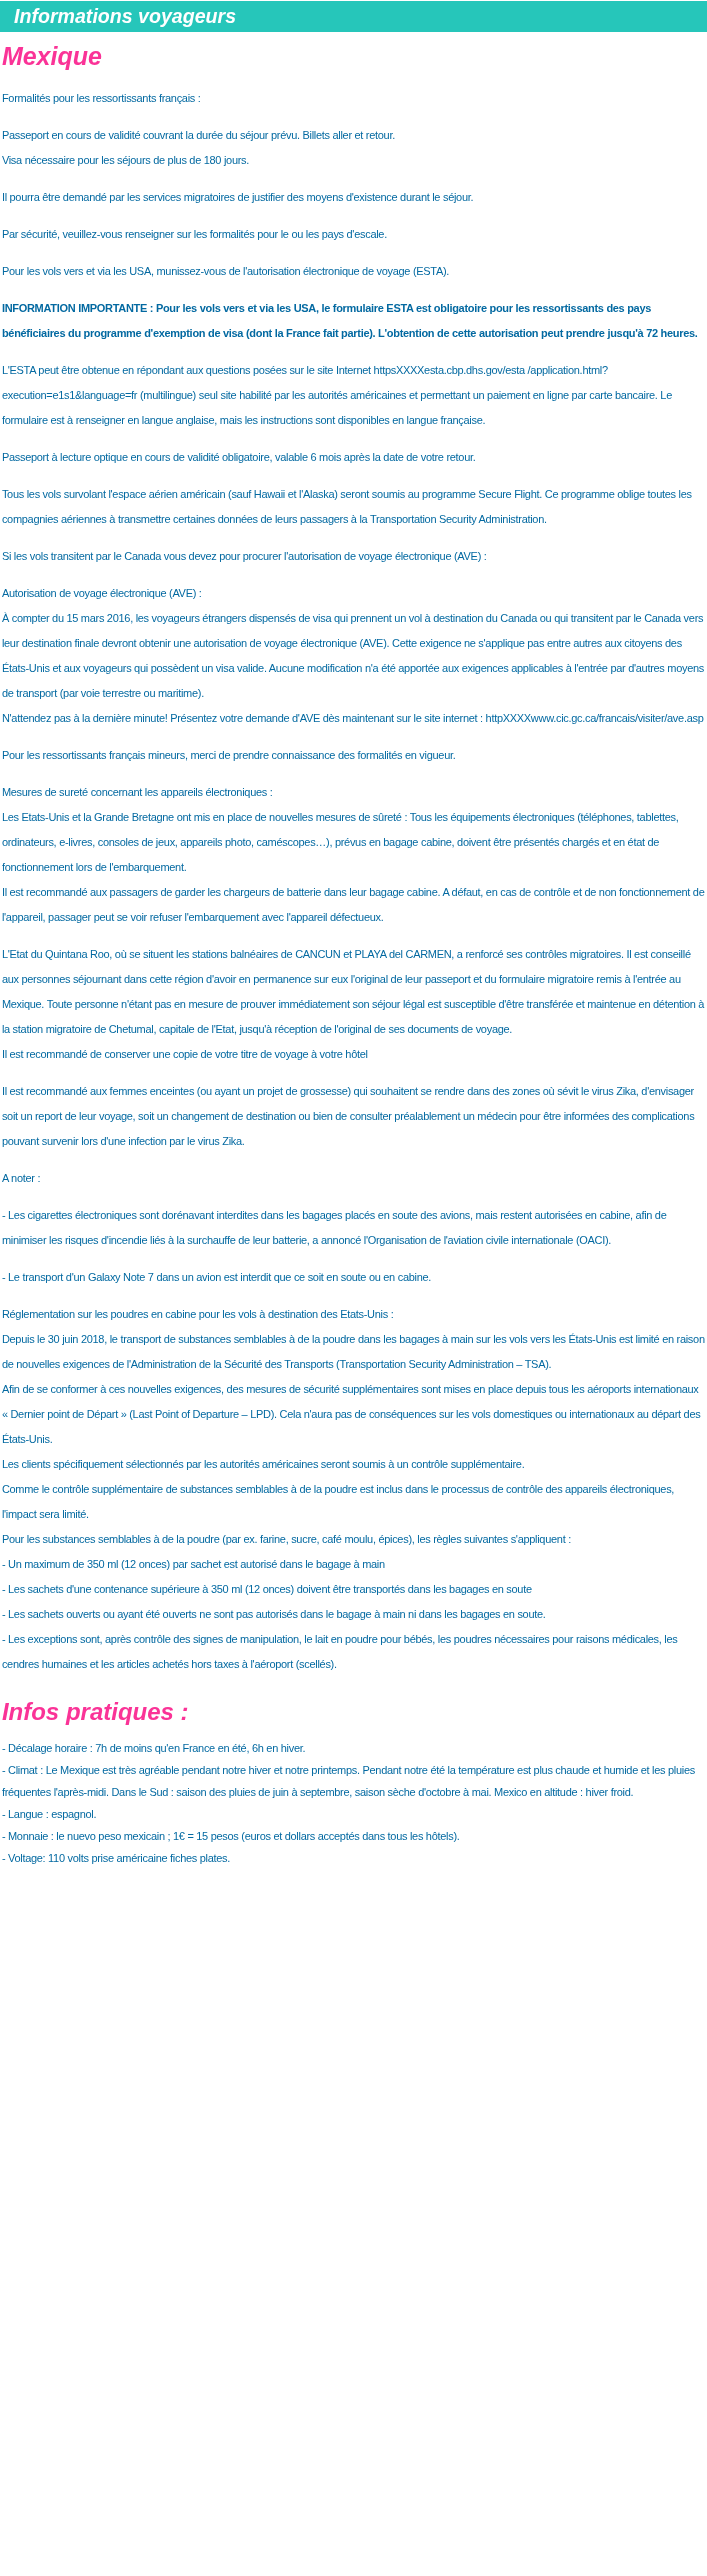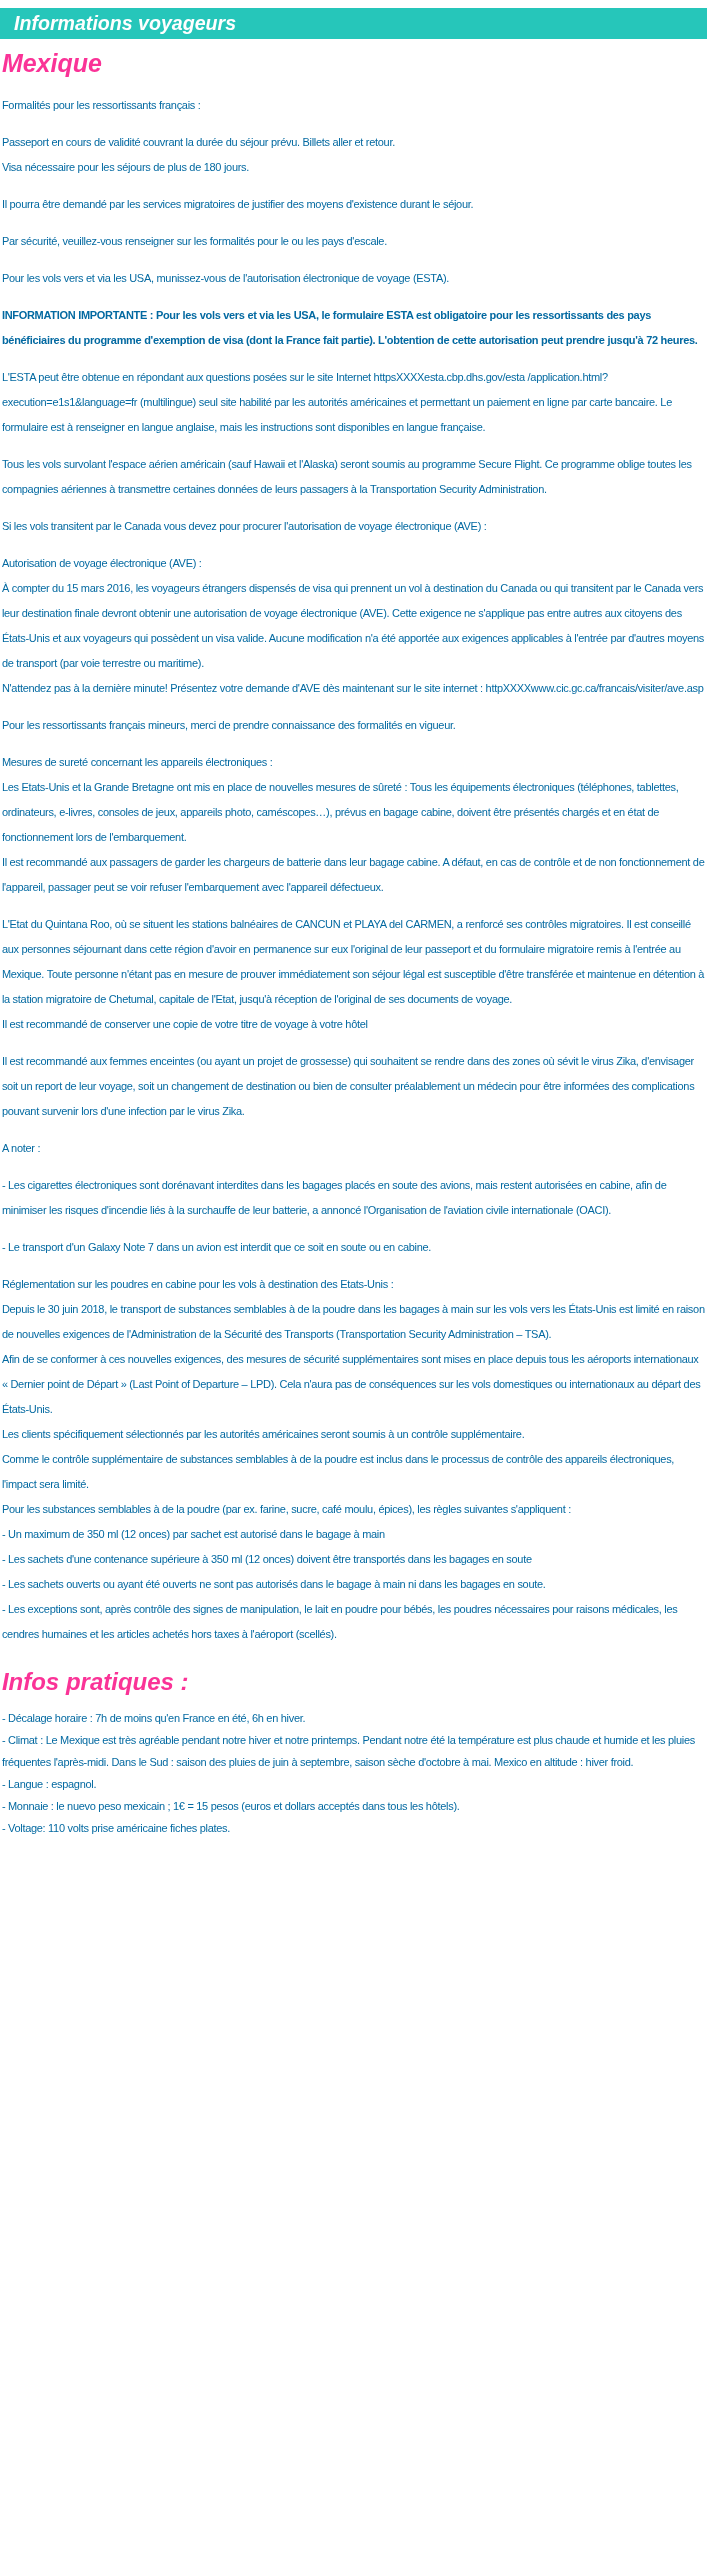--- a/index.html
+++ b/index.html
@@ -6,21 +6,21 @@
     margin: 0;
     padding: 0;
     background: #ffffff;
   }
   body {
     width: 708px;
     min-height: 2576px;
     font-family: "Liberation Sans", sans-serif;
   }
   .banner {
-    margin-top: 8px;
+    margin-top: 1px;
     background: #26c6ba;
     color: #ffffff;
     font-style: italic;
     font-weight: bold;
     font-size: 19.6px;
     line-height: 31px;
     height: 31px;
     padding-left: 14px;
     box-sizing: border-box;
   }
@@ -71,20 +71,21 @@
 
 <div class="content">
   <p>Formalités pour les ressortissants français :</p>
   <p>Passeport en cours de validité couvrant  la durée du séjour prévu. Billets aller et retour.
 Visa nécessaire pour les séjours de plus de 180 jours.</p>
   <p class="mt-sm">Il pourra être demandé par les services migratoires de justifier des moyens d'existence durant le séjour.</p>
   <p>Par sécurité, veuillez-vous renseigner sur les formalités pour le ou les pays d'escale.</p>
   <p>Pour les vols vers et via les USA, munissez-vous de l'autorisation électronique de voyage (ESTA).</p>
   <p class="bold mt-lg">INFORMATION IMPORTANTE : Pour les vols vers et via les USA, le formulaire ESTA est obligatoire pour les ressortissants des pays bénéficiaires du programme d'exemption de visa (dont la France fait partie). L'obtention de cette autorisation peut prendre jusqu'à 72 heures.</p>
   <p class="mt-lg">L'ESTA peut être obtenue en répondant aux questions posées sur le site Internet httpsXXXXesta.cbp.dhs.gov/esta /application.html?execution=e1s1&amp;language=fr (multilingue) seul site habilité par les autorités américaines et permettant un paiement en ligne par carte bancaire. Le formulaire est à renseigner en langue anglaise, mais les instructions sont disponibles en langue française.</p>
+  <p>Passeport à lecture optique en cours de validité obligatoire, valable 6 mois après la date de votre retour.</p>
   <p>Tous les vols survolant l'espace aérien américain (sauf Hawaii et l'Alaska) seront soumis au programme Secure Flight. Ce programme oblige toutes les compagnies aériennes à transmettre certaines données de leurs passagers à la Transportation Security Administration.</p>
   <p class="mt-lg">Si les vols transitent par le Canada vous devez pour procurer l'autorisation de voyage électronique (AVE) :</p>
   <p>Autorisation de voyage électronique (AVE) :
 À compter du 15 mars 2016, les voyageurs étrangers dispensés de visa qui prennent un vol à destination du Canada ou qui transitent par le Canada vers leur destination finale devront obtenir une autorisation de voyage électronique (AVE). Cette exigence ne s'applique pas entre autres aux citoyens des États-Unis et aux voyageurs qui possèdent un visa valide. Aucune modification n'a été apportée aux exigences applicables à l'entrée par d'autres moyens de transport (par voie terrestre ou maritime).
 N'attendez pas à la dernière minute! Présentez votre demande d'AVE dès maintenant sur le site internet : httpXXXXwww.cic.gc.ca/francais/visiter/ave.asp</p>
   <p class="mt-lg">Pour les ressortissants français mineurs, merci de prendre connaissance des formalités en vigueur.</p>
   <p class="mt-lg">Mesures de sureté concernant les appareils électroniques :
 Les Etats-Unis et la Grande Bretagne ont mis en place de nouvelles mesures de sûreté : Tous les équipements électroniques (téléphones, tablettes, ordinateurs, e-livres, consoles de jeux, appareils photo, caméscopes…), prévus en bagage cabine, doivent être présentés chargés et en état de fonctionnement lors de l'embarquement.
 Il est recommandé aux passagers de garder les chargeurs de batterie dans leur bagage cabine. A défaut, en cas de contrôle et de non fonctionnement de l'appareil, passager peut se voir refuser l'embarquement avec l'appareil défectueux.</p>
   <p>L'Etat du Quintana Roo, où se situent les stations balnéaires de CANCUN et PLAYA del CARMEN, a renforcé ses contrôles migratoires. Il est conseillé aux personnes séjournant dans cette région d'avoir en permanence sur eux l'original de leur passeport et du formulaire migratoire remis à l'entrée au Mexique. Toute personne n'étant pas en mesure de prouver immédiatement son séjour légal est susceptible d'être transférée et maintenue en détention à la station migratoire de Chetumal, capitale de l'Etat, jusqu'à réception de l'original de ses documents de voyage.

